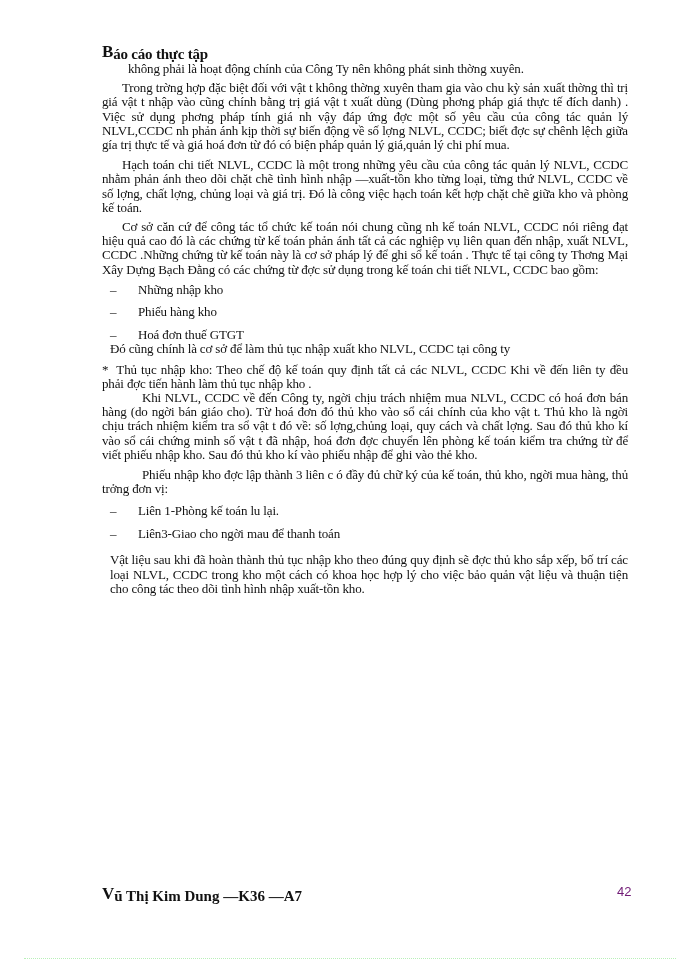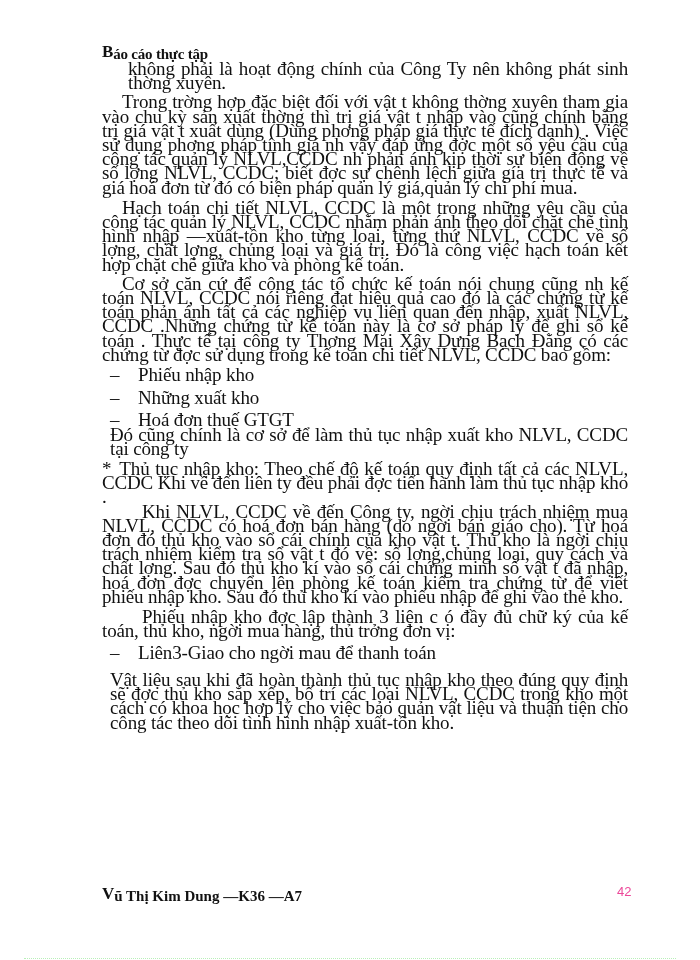--- a/index.html
+++ b/index.html
@@ -2,35 +2,35 @@
 <html><head>
   <meta charset="utf-8">
   <style>
     html, body { margin: 0; padding: 0; background: #ffffff; }
     body { width: 700px; height: 960px; position: relative; overflow: hidden;
            font-family: "Liberation Serif", "DejaVu Serif", serif; color: #111; }
     .page { position: absolute; left: 0; top: 0; width: 700px; height: 960px; }
     .header { position: absolute; left: 102px; top: 42px; font-weight: bold; font-size: 15px; letter-spacing: -0.2px; }
     .header .cap { font-size: 17px; vertical-align: 2px; }
     .body { position: absolute; left: 102px; top: 62px; width: 526px;
-            font-size: 19px; line-height: 14.2px; text-align: justify; letter-spacing: -0.15px; }
+            font-size: 13px; line-height: 14.2px; text-align: justify; letter-spacing: -0.15px; }
     .body p { margin: 0; }
     .indent-block { padding-left: 26px; }
     .p-first { text-indent: 20px; margin-top: 5px !important; }
     .p-first-wide { text-indent: 40px; }
     .heading { font-weight: bold; text-indent: 16px; margin-top: 6px !important; line-height: 15px; }
     .list { margin: 6px 0 0 0; padding: 0; list-style: none; }
     .list li { position: relative; padding-left: 36px; line-height: 14.5px; margin-bottom: 8px; }
     .list li .dash { position: absolute; left: 8px; top: 0; }
     .list2 li { padding-left: 36px; margin-bottom: 8px; }
     .gap { margin-top: 6px !important; }
     .footer-name { position: absolute; left: 102px; top: 884px; font-weight: bold; font-size: 15px; font-family: Liberation Serif, serif; }
     .footer-name .cap { font-size: 17px; vertical-align: 2px; }
     .page-number { position: absolute; left: 617px; top: 884px;
-                   font-family: "Liberation Sans", "DejaVu Sans", sans-serif; font-size: 13px; color: #ec4899; }
+                   font-family: "Liberation Sans", "DejaVu Sans", sans-serif; font-size: 13px; color: #701a75; }
     .dotted-rule { position: absolute; left: 24px; right: 24px; top: 958px; border-top: 1px dotted #b8f0b8; }
     .star { margin-right: 8px; }
   </style>
 </head>
 <body>
 
 <div class="page">
 
   <div class="header">
     <span class="cap">B</span><span>áo cáo thực tập</span>
@@ -40,34 +40,35 @@
     <p class="indent-block">không phải là hoạt động chính của Công Ty nên không phát sinh thờng xuyên.</p>
 
     <p class="p-first">Trong trờng  hợp đặc biệt đối với vật t  không thờng  xuyên tham gia vào chu kỳ sản xuất thờng  thì trị giá vật t  nhập vào cũng chính bằng trị giá vật t  xuất dùng (Dùng phơng  pháp giá thực tế đích danh) . Việc sử dụng phơng  pháp tính giá nh  vậy đáp ứng đợc  một số yêu cầu của công  tác quản lý NLVL,CCDC nh  phản ánh kịp thời sự biến động về số lợng  NLVL, CCDC; biết đợc  sự chênh lệch giữa gía trị thực tế và giá hoá đơn từ đó có biện pháp quản lý giá,quản lý chi phí mua.</p>
 
 
     <p class="p-first gap">Hạch toán chi tiết NLVL, CCDC là một trong những yêu cầu của công tác quản lý NLVL, CCDC nhằm phản ánh theo dõi chặt chẽ tình hình nhập —xuất-tồn  kho từng loại, từng thứ NLVL, CCDC về số lợng,  chất lợng,  chủng loại và giá trị. Đó là công việc hạch toán kết hợp chặt chẽ giữa kho và phòng kế toán.</p>
 
     <p class="p-first">Cơ sở căn cứ để công tác tổ chức kế toán nói chung cũng nh  kế toán NLVL, CCDC nói riêng đạt hiệu quả cao đó là các chứng từ kế toán phản ánh tất cả các nghiệp vụ liên quan đến nhập, xuất NLVL, CCDC .Những chứng từ kế toán này là cơ sở pháp  lý để ghi sổ kế toán . Thực tế tại công ty Thơng  Mại Xây Dựng Bạch Đằng có các chứng từ đợc  sử dụng trong kế toán chi tiết NLVL, CCDC bao gồm:</p>
 
     <ul class="list">
-      <li><span class="dash">–</span><span>Phiếu nhập kho</span></li>
-      <li><span class="dash">–</span><span>Những xuất kho</span></li>
+      <li><span class="dash">–</span><span>Những nhập kho</span></li>
+      <li><span class="dash">–</span><span>Phiếu hàng kho</span></li>
       <li style="margin-bottom:0"><span class="dash">–</span><span>Hoá đơn thuế GTGT</span></li>
     </ul>
 
     <p style="padding-left:8px">Đó cũng chính là  cơ sở để làm thủ tục nhập xuất kho NLVL, CCDC tại công ty</p>
 
     <p class="gap"><span class="star">*</span><span>Thủ tục nhập kho: Theo chế độ kế toán quy định tất cả các NLVL, CCDC Khi về đến liên ty đều phải đợc  tiến hành làm thủ tục nhập kho .</span></p>
 
     <p class="p-first-wide">Khi NLVL, CCDC về đến Công ty, ngời  chịu trách nhiệm mua NLVL, CCDC có hoá đơn bán hàng (do ngời  bán giáo cho). Từ hoá đơn đó thủ kho vào sổ cái chính của kho vật t.  Thủ kho là ngời  chịu trách nhiệm kiểm tra sổ vật t đó về: số lợng,chủng  loại, quy cách và chất lợng.  Sau đó thủ kho kí vào sổ cái chứng minh số vật t  đã nhập, hoá đơn đợc  chuyển lên phòng kế toán kiểm tra chứng từ để viết phiếu nhập  kho. Sau đó thủ kho kí vào phiếu nhập để ghi vào thẻ kho.</p>
 
     <p class="p-first-wide gap">Phiếu nhập kho đợc  lập thành 3 liên c ó đầy đủ  chữ ký của kế toán, thủ kho, ngời  mua hàng, thủ trởng  đơn vị:</p>
 
     <ul class="list list2" style="margin-top:8px">
+      <li style="padding-left:0;text-indent:0"><span style="display:inline-block;width:36px;padding-left:8px;box-sizing:border-box">–</span><span>Liên 1-Phòng kế toán lu  lại.</span></li>
       <li style="padding-left:0;margin-bottom:12px"><span style="display:inline-block;width:36px;padding-left:8px;box-sizing:border-box">–</span><span>Liên3-Giao cho ngời  mau để thanh toán</span></li>
     </ul>
 
     <p style="padding-left:8px">Vật liệu sau khi đã hoàn thành thủ tục nhập kho theo đúng quy định sẽ đợc thủ kho sắp xếp, bố trí các loại NLVL, CCDC trong kho một cách có khoa học hợp lý cho việc bảo quản vật liệu và thuận tiện cho công tác theo dõi tình hình nhập xuất-tồn kho.</p>
   </div>
 
   <div class="footer-name">
     <span class="cap">V</span><span>ũ Thị Kim Dung —K36 —A7</span>
   </div>
   <div class="page-number">42</div>

